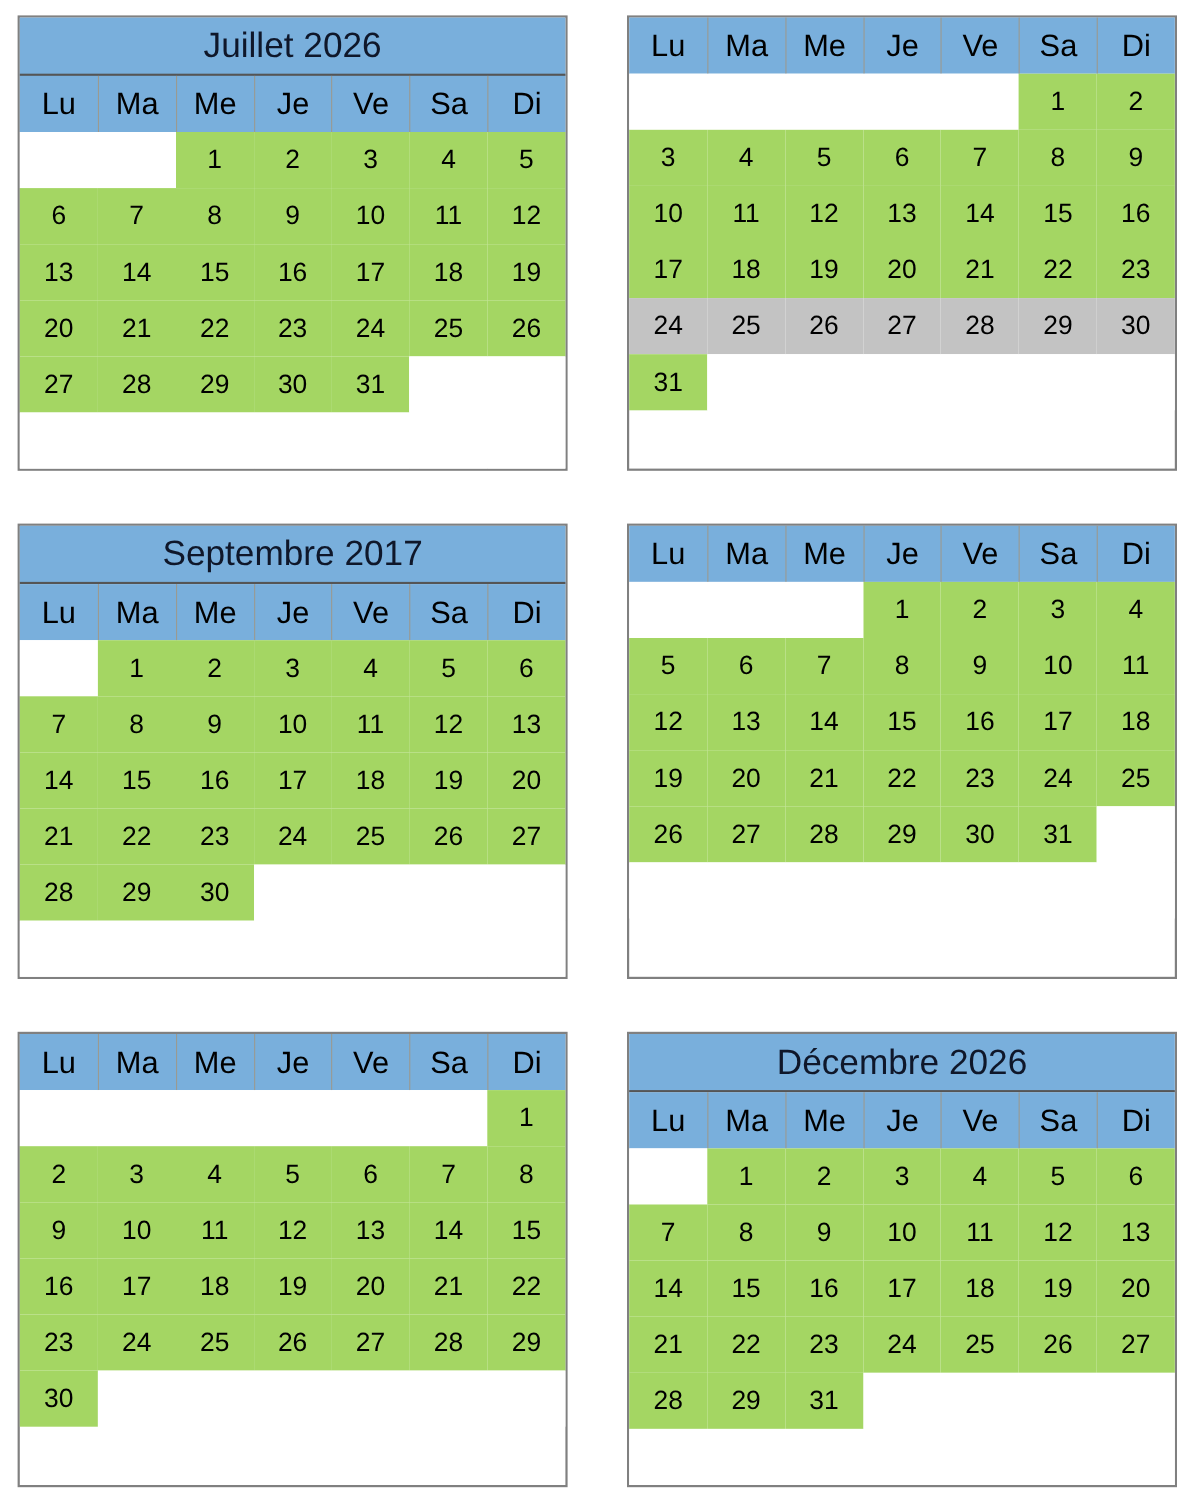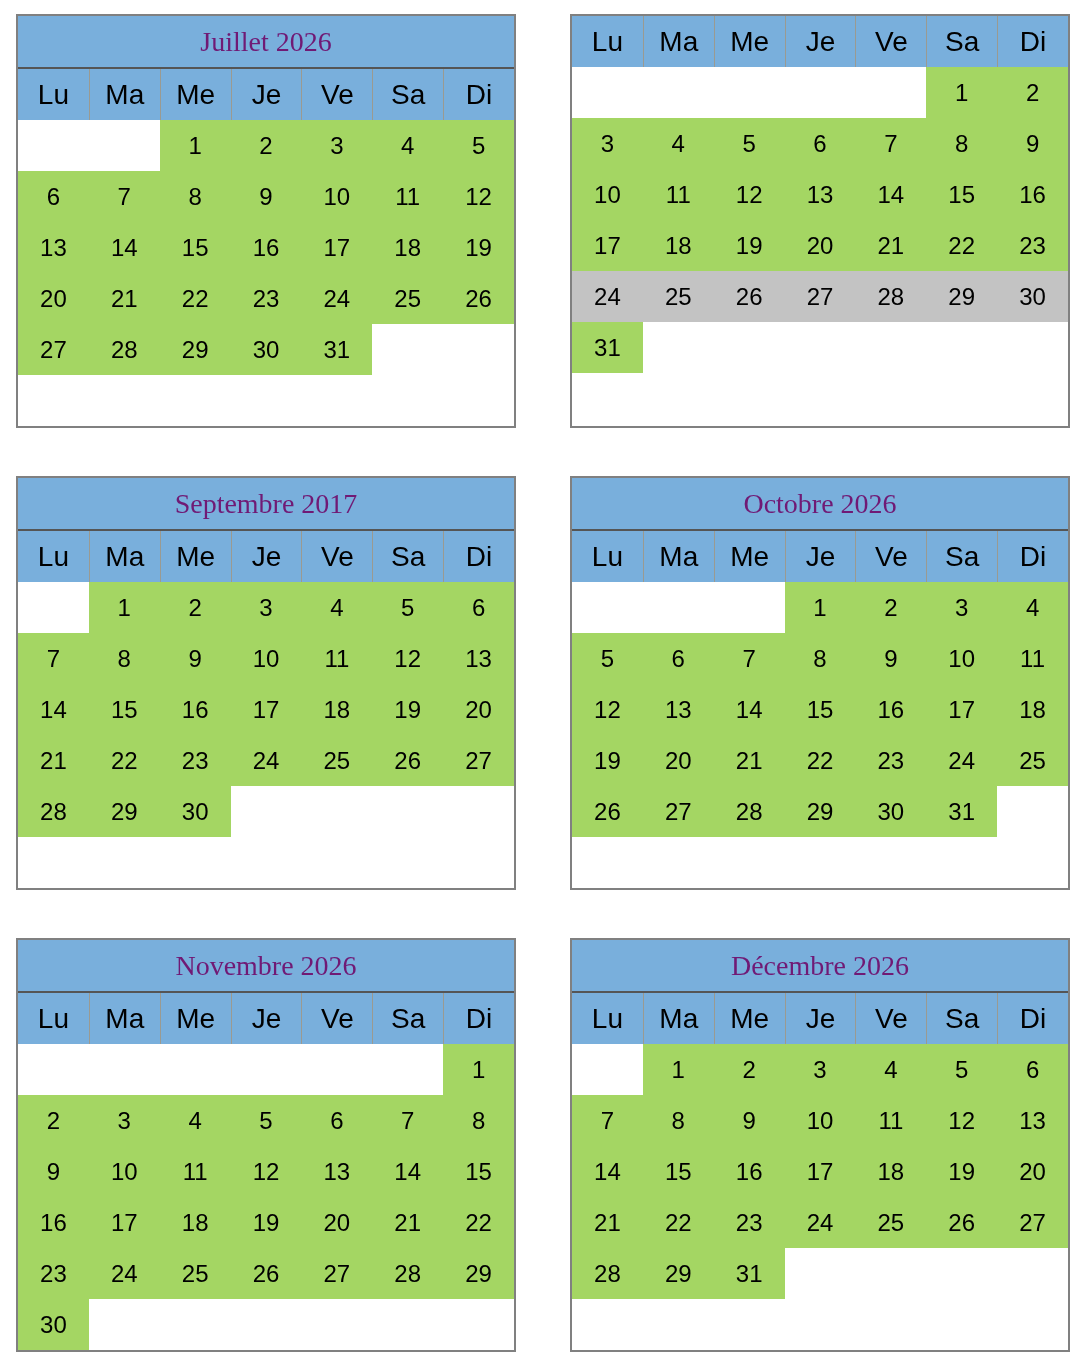--- a/index.html
+++ b/index.html
@@ -28,23 +28,22 @@
     border: 2px solid var(--outer-border, #808080);
     background: #ffffff;
   }
   .cal-title {
     height: 51px;
     background: var(--header-blue, #79AFDC);
     border-bottom: 2px solid var(--title-separator, #555555);
     display: flex;
     align-items: center;
     justify-content: center;
-    font-size: 28px;
-    color: #701a75;
-    font-family: Liberation Serif, serif;
+    font-size: 32px;
+    color: #0f172a;
   }
   .cal-days {
     display: grid;
     grid-template-columns: repeat(7, 1fr);
     height: 51px;
     background: var(--header-blue, #79AFDC);
   }
   .wd {
     display: flex;
     align-items: center;
@@ -265,21 +264,20 @@
           <div class="cell w"></div>
           <div class="cell w"></div>
           <div class="cell w"></div>
           <div class="cell w"></div>
           <div class="cell w"></div>
           <div class="cell w"></div>
           <div class="cell w"></div>
         </div>
       </div>
       <div class="calendar">
-        <div class="cal-title">Octobre 2026</div>
         <div class="cal-days">
           <div class="wd">Lu</div>
           <div class="wd">Ma</div>
           <div class="wd">Me</div>
           <div class="wd">Je</div>
           <div class="wd">Ve</div>
           <div class="wd">Sa</div>
           <div class="wd">Di</div>
         </div>
         <div class="week">
@@ -331,21 +329,20 @@
           <div class="cell w"></div>
           <div class="cell w"></div>
           <div class="cell w"></div>
           <div class="cell w"></div>
           <div class="cell w"></div>
           <div class="cell w"></div>
           <div class="cell w"></div>
         </div>
       </div>
       <div class="calendar">
-        <div class="cal-title">Novembre 2026</div>
         <div class="cal-days">
           <div class="wd">Lu</div>
           <div class="wd">Ma</div>
           <div class="wd">Me</div>
           <div class="wd">Je</div>
           <div class="wd">Ve</div>
           <div class="wd">Sa</div>
           <div class="wd">Di</div>
         </div>
         <div class="week">

